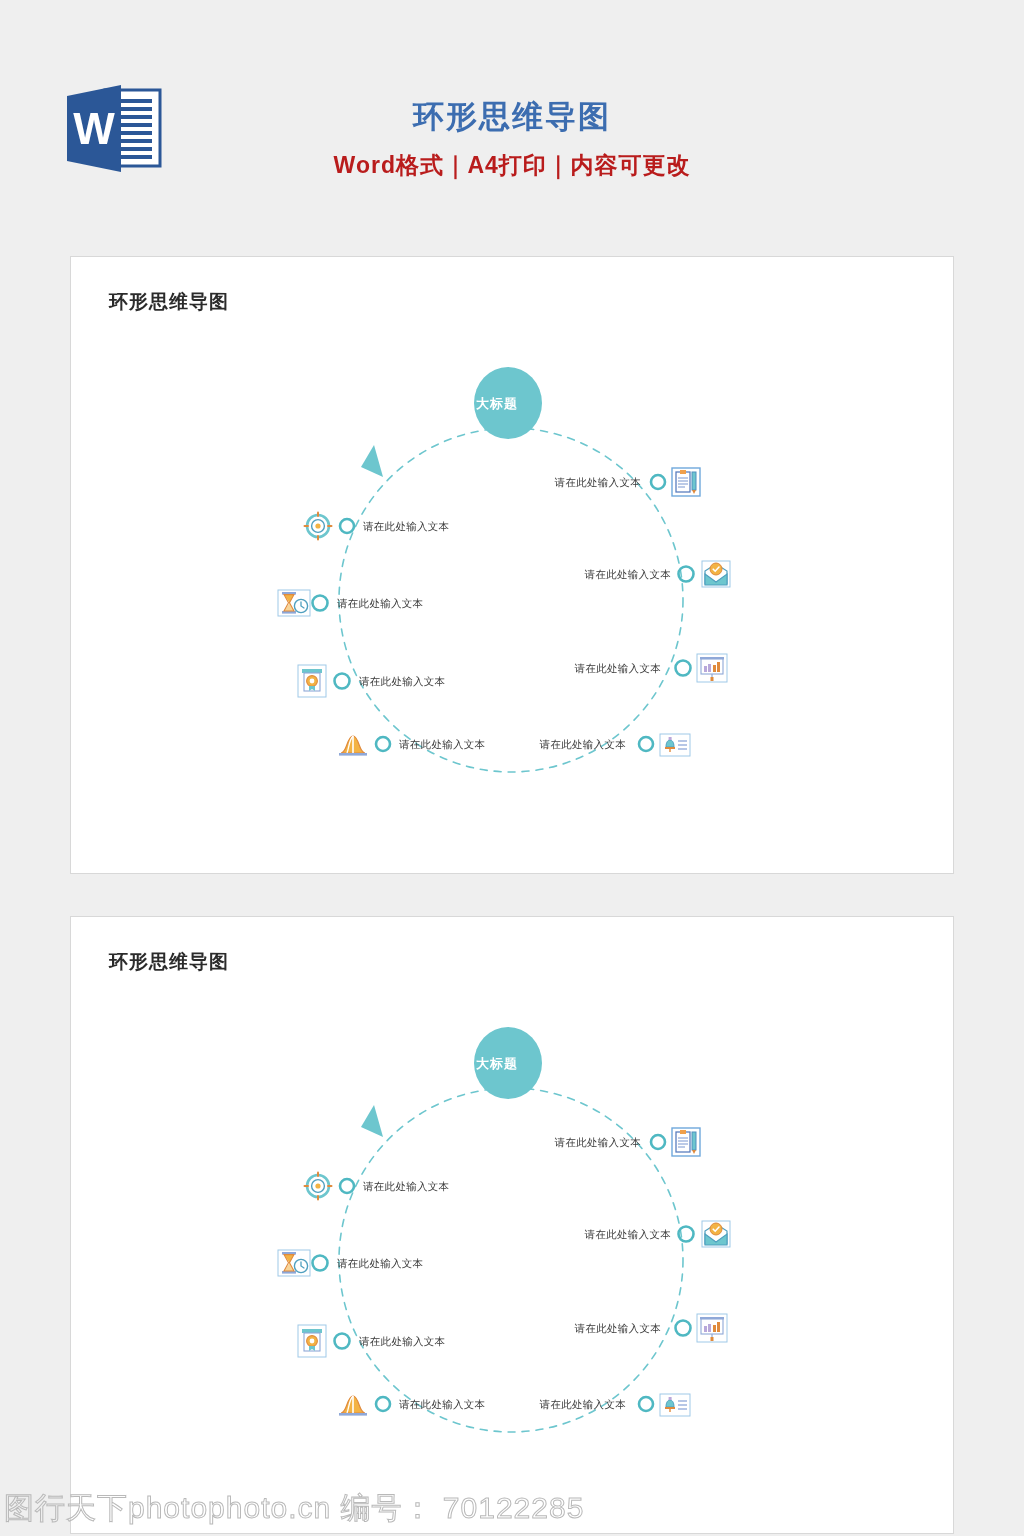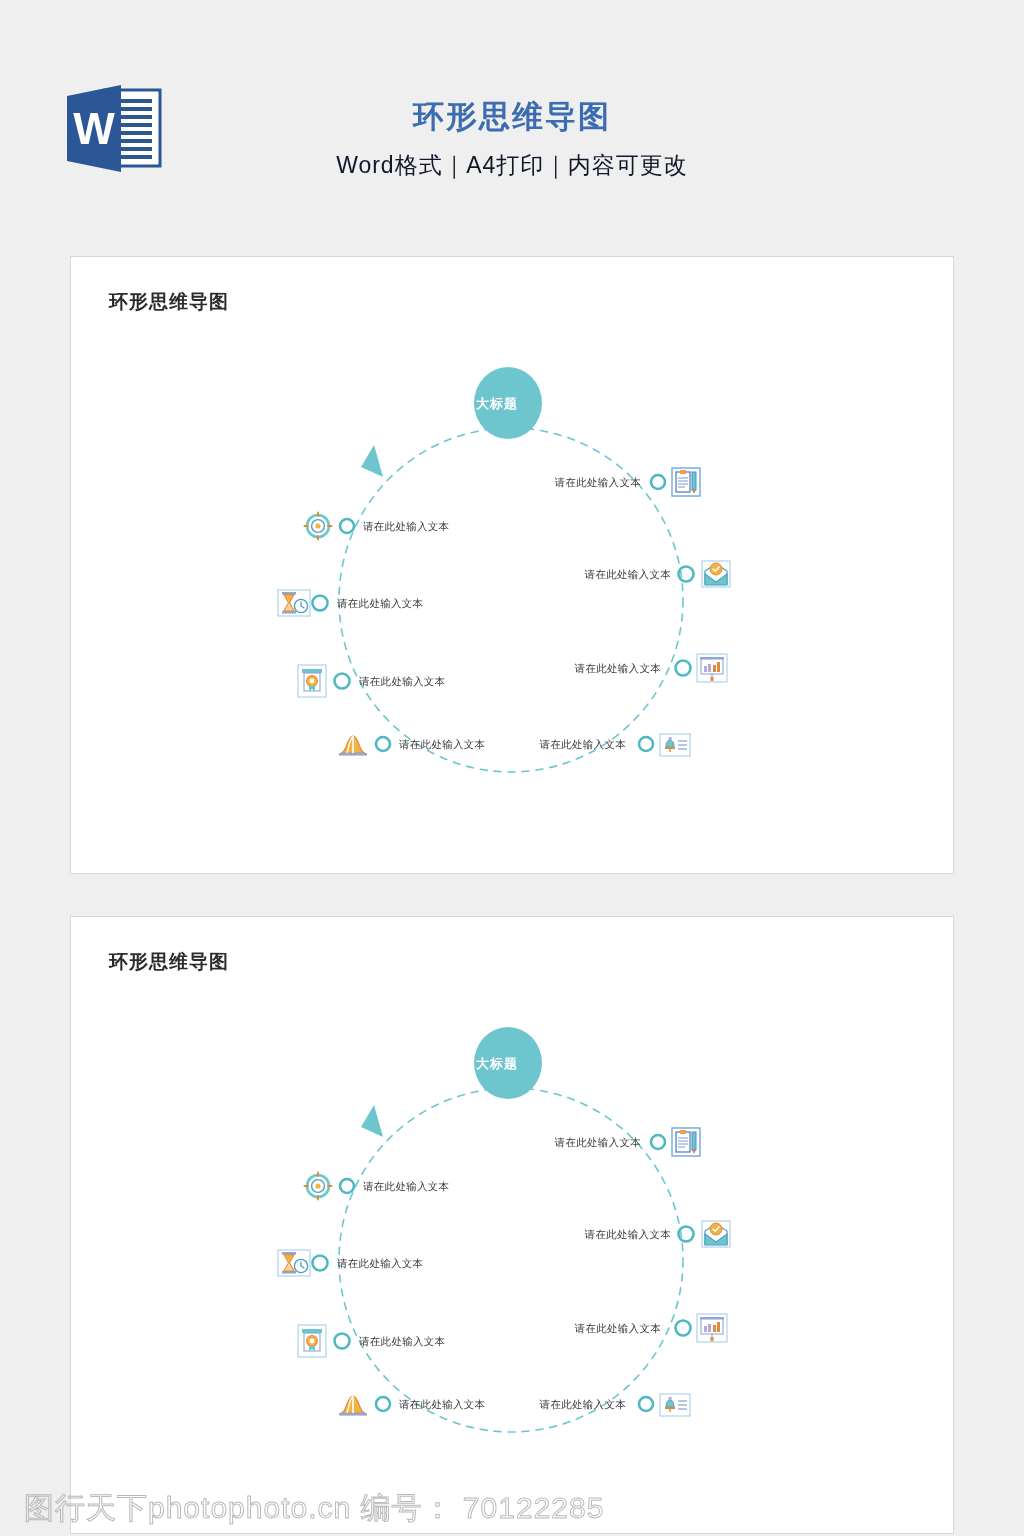--- a/index.html
+++ b/index.html
@@ -24,21 +24,21 @@
   .header-text {
     position: absolute; left: 0; top: 96px;
     width: 1024px; text-align: center;
   }
   .header-title {
     font-size: 31px; font-weight: bold; color: #3C6DB0;
     letter-spacing: 2px; line-height: 42px;
   }
   .header-sub {
     margin-top: 12px;
-    font-size: 23px; color: #0f172a; font-weight: normal;
+    font-size: 23px; color: #b91c1c; font-weight: bold;
     letter-spacing: 1px;
   }
 
   
   .card {
     position: absolute; left: 70px;
     width: 884px;
     background: #ffffff;
     border: 1px solid #d8d8d8;
   }
@@ -73,21 +73,21 @@
   }
 
   .icon-box { position: absolute; }
 
   
   .footer-strip {
     position: absolute; left: 0; top: 1484px;
     width: 1024px; height: 52px;
   }
   .watermark {
-    position: absolute; left: 24px; top: 1488px;
+    position: absolute; left: 4px; top: 1488px;
     font-size: 30px;
     letter-spacing: 1px;
     color: transparent;
     -webkit-text-stroke: 1px #b9b9b9;
     font-family: "Liberation Sans", "DejaVu Sans", sans-serif;
     white-space: nowrap;
   }
 </style>
 </head>
 <body>

